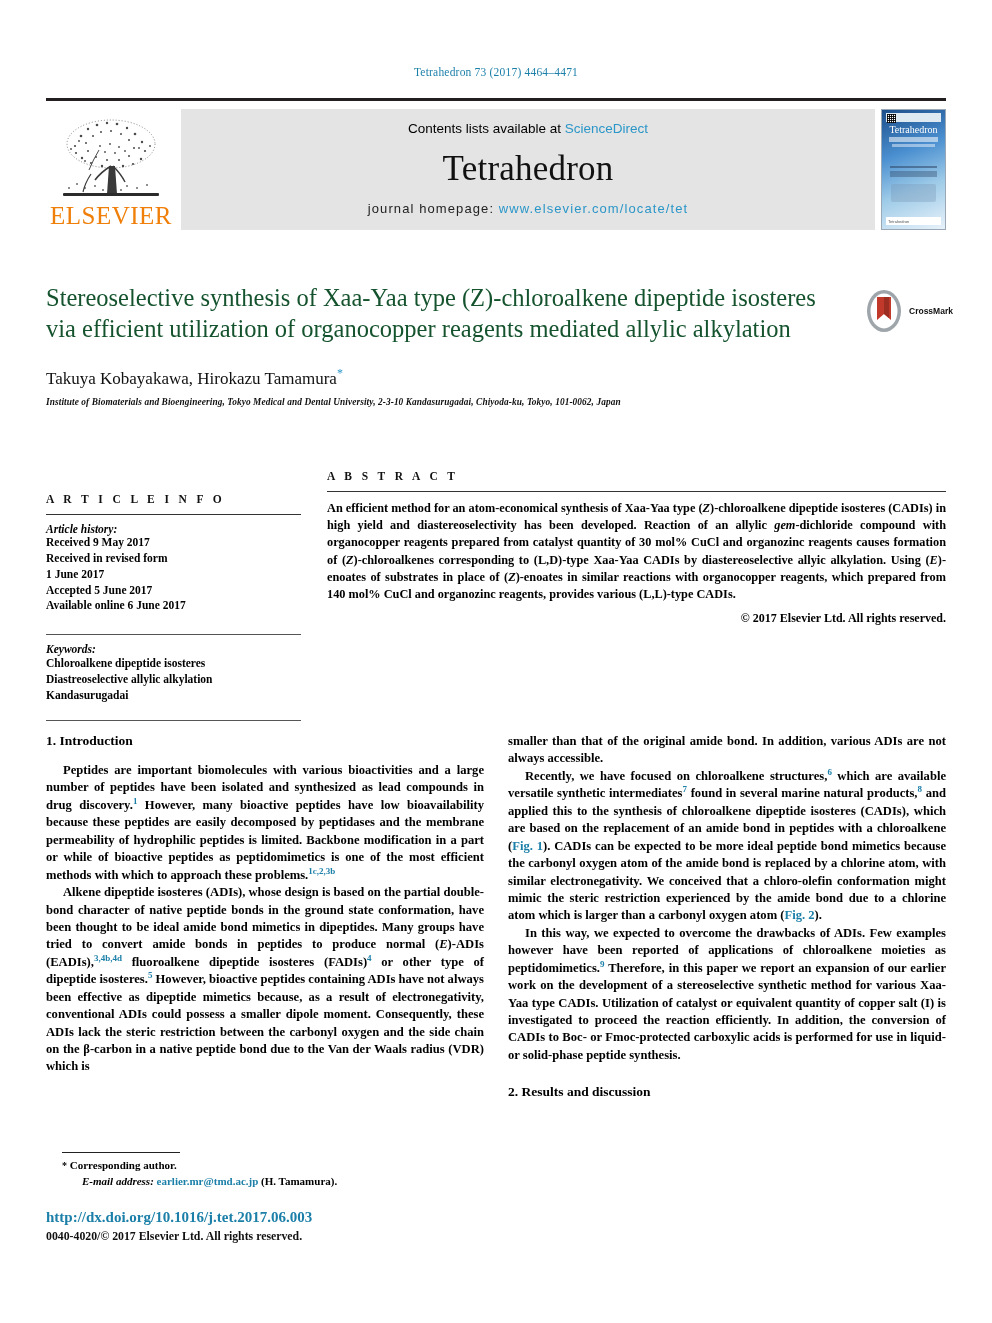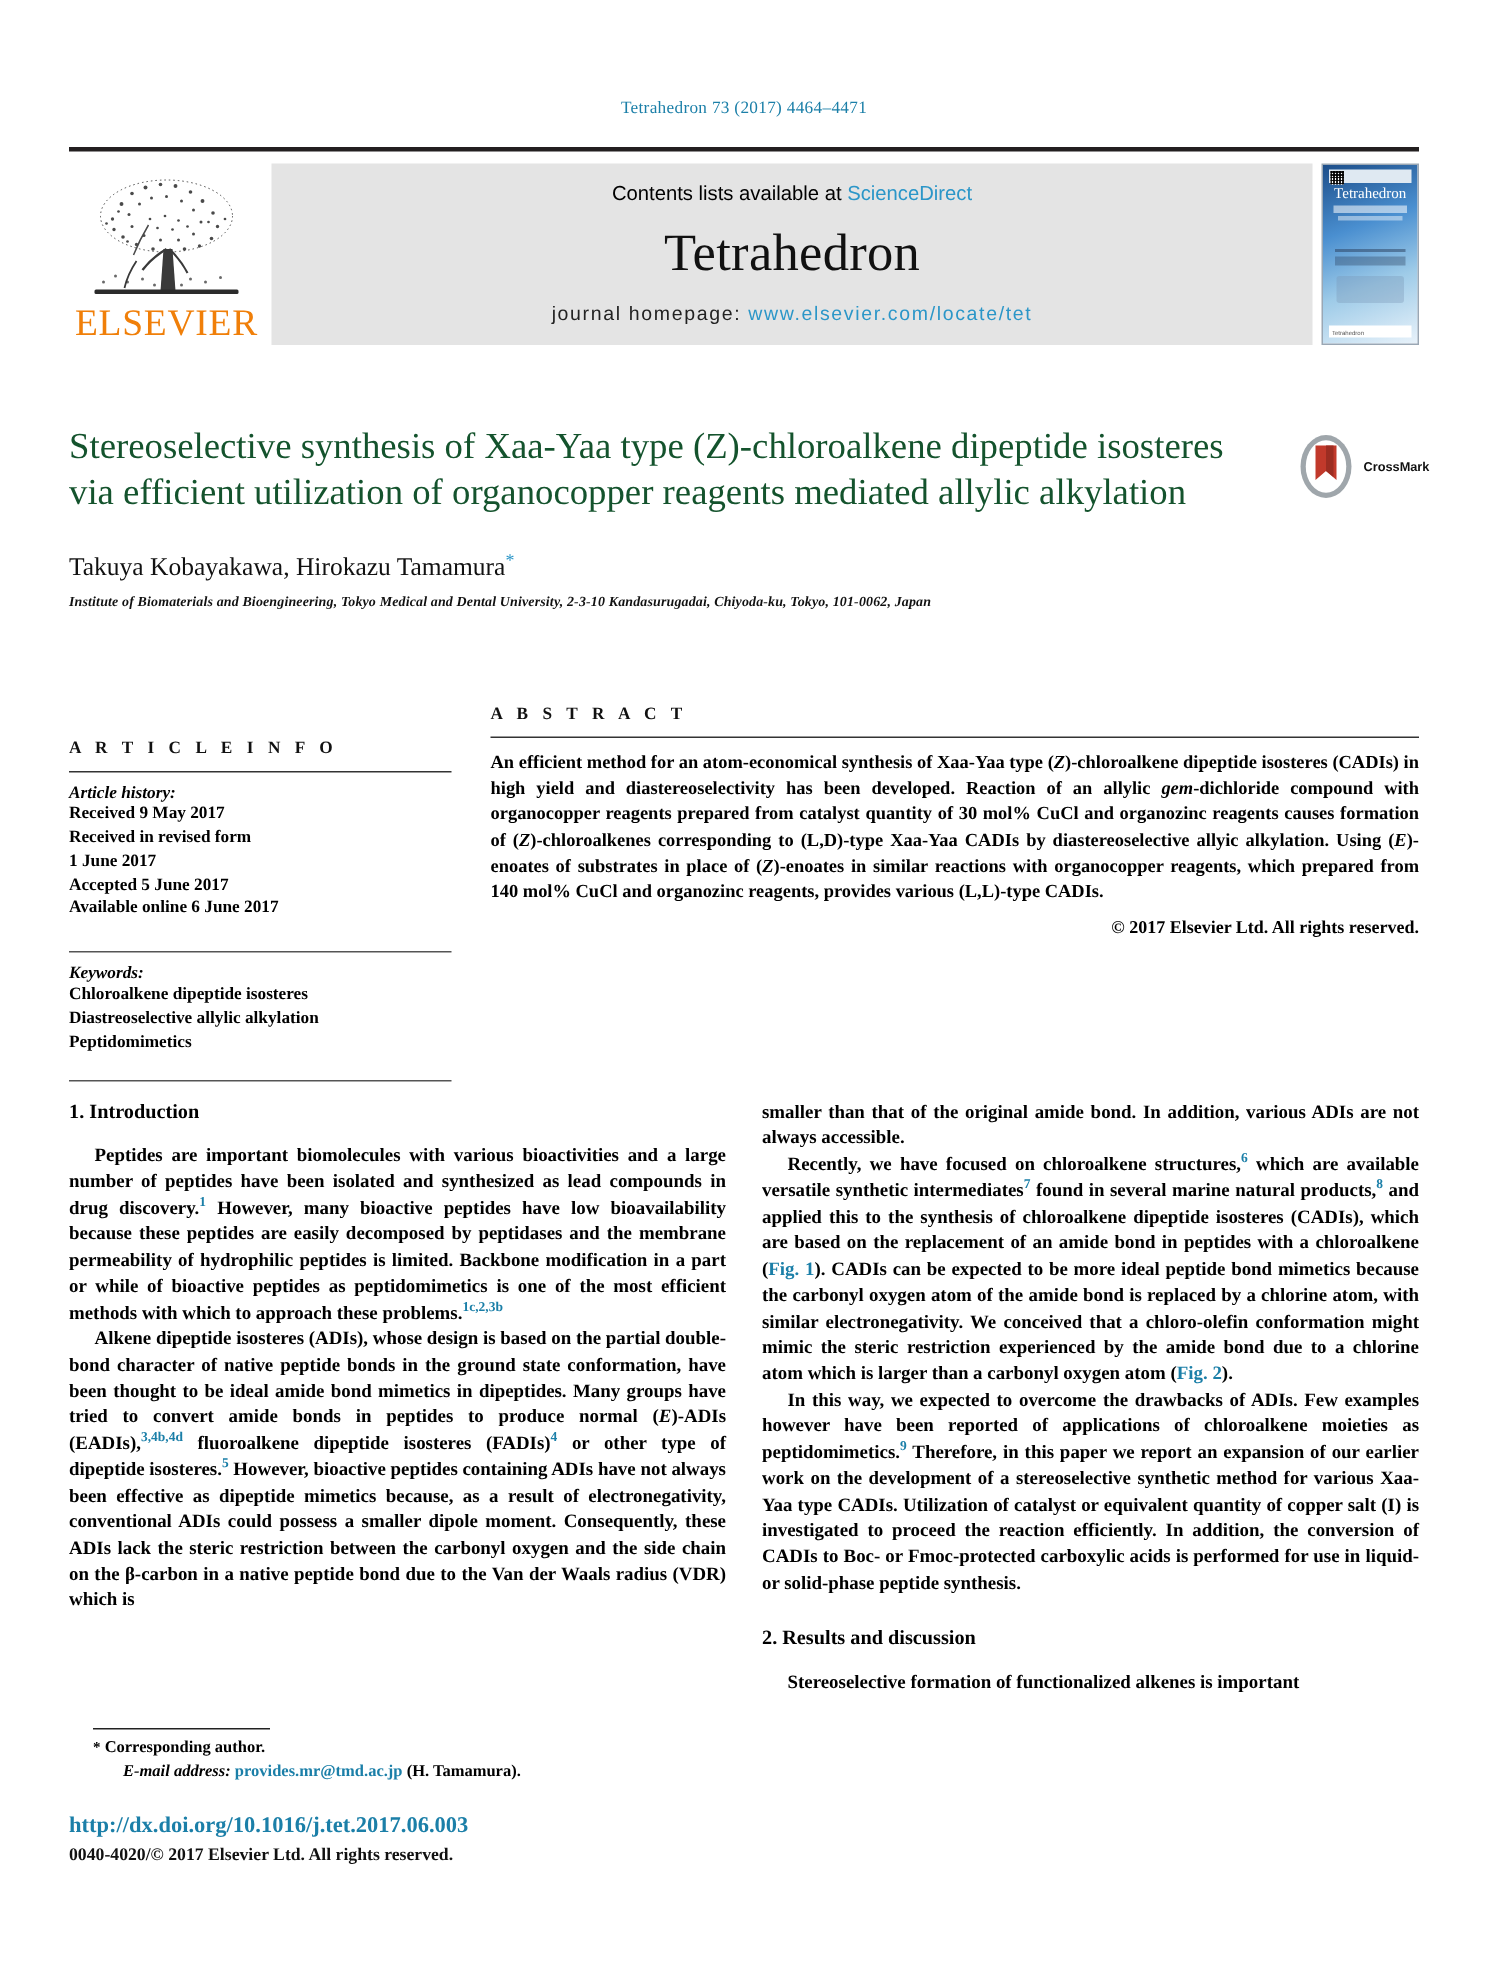--- a/index.html
+++ b/index.html
@@ -478,21 +478,21 @@
       <div class="info-line">Received 9 May 2017</div>
       <div class="info-line">Received in revised form</div>
       <div class="info-line">1 June 2017</div>
       <div class="info-line">Accepted 5 June 2017</div>
       <div class="info-line">Available online 6 June 2017</div>
       <div class="rule rule-thin" style="margin-top:20px"></div>
       <div class="kw-block">
         <div class="kw-label">Keywords:</div>
         <div class="kw-line">Chloroalkene dipeptide isosteres</div>
         <div class="kw-line">Diastreoselective allylic alkylation</div>
-        <div class="kw-line">Peptidomimetics</div>
+        <div class="kw-line">Kandasurugadai</div>
       </div>
       <div class="rule rule-thin" style="margin-top:16px"></div>
     </div>
 
     <div class="col-abs">
       <div class="sec-head">A B S T R A C T</div>
       <div class="rule"></div>
       <div class="abstract-body" id="abstract-text"><span>An efficient method for an atom-economical synthesis of Xaa-Yaa type (</span><span class="it">Z</span><span>)-chloroalkene dipeptide isosteres (CADIs) in high yield and diastereoselectivity has been developed. Reaction of an allylic </span><span class="it">gem</span><span>-dichloride compound with organocopper reagents prepared from catalyst quantity of 30 mol% CuCl and organozinc reagents causes formation of (</span><span class="it">Z</span><span>)-chloroalkenes corresponding to (L,D)-type Xaa-Yaa CADIs by diastereoselective allyic alkylation. Using (</span><span class="it">E</span><span>)-enoates of substrates in place of (</span><span class="it">Z</span><span>)-enoates in similar reactions with organocopper reagents, which prepared from 140 mol% CuCl and organozinc reagents, provides various (L,L)-type CADIs.</span></div>
       <div class="copyright">© 2017 Elsevier Ltd. All rights reserved.</div>
     </div>
@@ -503,33 +503,32 @@
       <div class="h2">1. Introduction</div>
       <p class="body-p" id="p-left-0"><span>Peptides are important biomolecules with various bioactivities and a large number of peptides have been isolated and synthesized as lead compounds in drug discovery.</span><sup class="ref">1</sup><span> However, many bioactive peptides have low bioavailability because these peptides are easily decomposed by peptidases and the membrane permeability of hydrophilic peptides is limited. Backbone modification in a part or while of bioactive peptides as peptidomimetics is one of the most efficient methods with which to approach these problems.</span><sup class="ref">1c,2,3b</sup></p>
       <p class="body-p" id="p-left-1"><span>Alkene dipeptide isosteres (ADIs), whose design is based on the partial double-bond character of native peptide bonds in the ground state conformation, have been thought to be ideal amide bond mimetics in dipeptides. Many groups have tried to convert amide bonds in peptides to produce normal (</span><span class="it">E</span><span>)-ADIs (EADIs),</span><sup class="ref">3,4b,4d</sup><span> fluoroalkene dipeptide isosteres (FADIs)</span><sup class="ref">4</sup><span> or other type of dipeptide isosteres.</span><sup class="ref">5</sup><span> However, bioactive peptides containing ADIs have not always been effective as dipeptide mimetics because, as a result of electronegativity, conventional ADIs could possess a smaller dipole moment. Consequently, these ADIs lack the steric restriction between the carbonyl oxygen and the side chain on the β-carbon in a native peptide bond due to the Van der Waals radius (VDR) which is</span></p>
     </div>
 
     <div class="bcol right">
       <p class="body-p noindent" id="p-right-0"><span>smaller than that of the original amide bond. In addition, various ADIs are not always accessible.</span></p>
       <p class="body-p" id="p-right-1"><span>Recently, we have focused on chloroalkene structures,</span><sup class="ref">6</sup><span> which are available versatile synthetic intermediates</span><sup class="ref">7</sup><span> found in several marine natural products,</span><sup class="ref">8</sup><span> and applied this to the synthesis of chloroalkene dipeptide isosteres (CADIs), which are based on the replacement of an amide bond in peptides with a chloroalkene (</span><span class="lnk">Fig. 1</span><span>). CADIs can be expected to be more ideal peptide bond mimetics because the carbonyl oxygen atom of the amide bond is replaced by a chlorine atom, with similar electronegativity. We conceived that a chloro-olefin conformation might mimic the steric restriction experienced by the amide bond due to a chlorine atom which is larger than a carbonyl oxygen atom (</span><span class="lnk">Fig. 2</span><span>).</span></p>
       <p class="body-p" id="p-right-2"><span>In this way, we expected to overcome the drawbacks of ADIs. Few examples however have been reported of applications of chloroalkene moieties as peptidomimetics.</span><sup class="ref">9</sup><span> Therefore, in this paper we report an expansion of our earlier work on the development of a stereoselective synthetic method for various Xaa-Yaa type CADIs. Utilization of catalyst or equivalent quantity of copper salt (I) is investigated to proceed the reaction efficiently. In addition, the conversion of CADIs to Boc- or Fmoc-protected carboxylic acids is performed for use in liquid- or solid-phase peptide synthesis.</span></p>
       <div class="h2 spaced">2. Results and discussion</div>
-      <p class="body-p" id="p-right-3"><span>Stereoselective formation of functionalized alkenes is important</span></p>
     </div>
   </div>
 
   <div class="footnote">
     <div class="fn-rule"></div>
     <div class="fn-line">
       <span class="star">*</span>
       <span>Corresponding author.</span>
     </div>
     <div class="fn-line fn-sub">
       <span class="fn-email-label">E-mail address:</span>
-      <span class="lnk">provides.mr@tmd.ac.jp</span>
+      <span class="lnk">earlier.mr@tmd.ac.jp</span>
       <span>(H. Tamamura).</span>
     </div>
   </div>
 
   <div class="doi-block">
     <div class="doi-line">http://dx.doi.org/10.1016/j.tet.2017.06.003</div>
     <div class="issn-line">0040-4020/© 2017 Elsevier Ltd. All rights reserved.</div>
   </div>
 
 </div>

